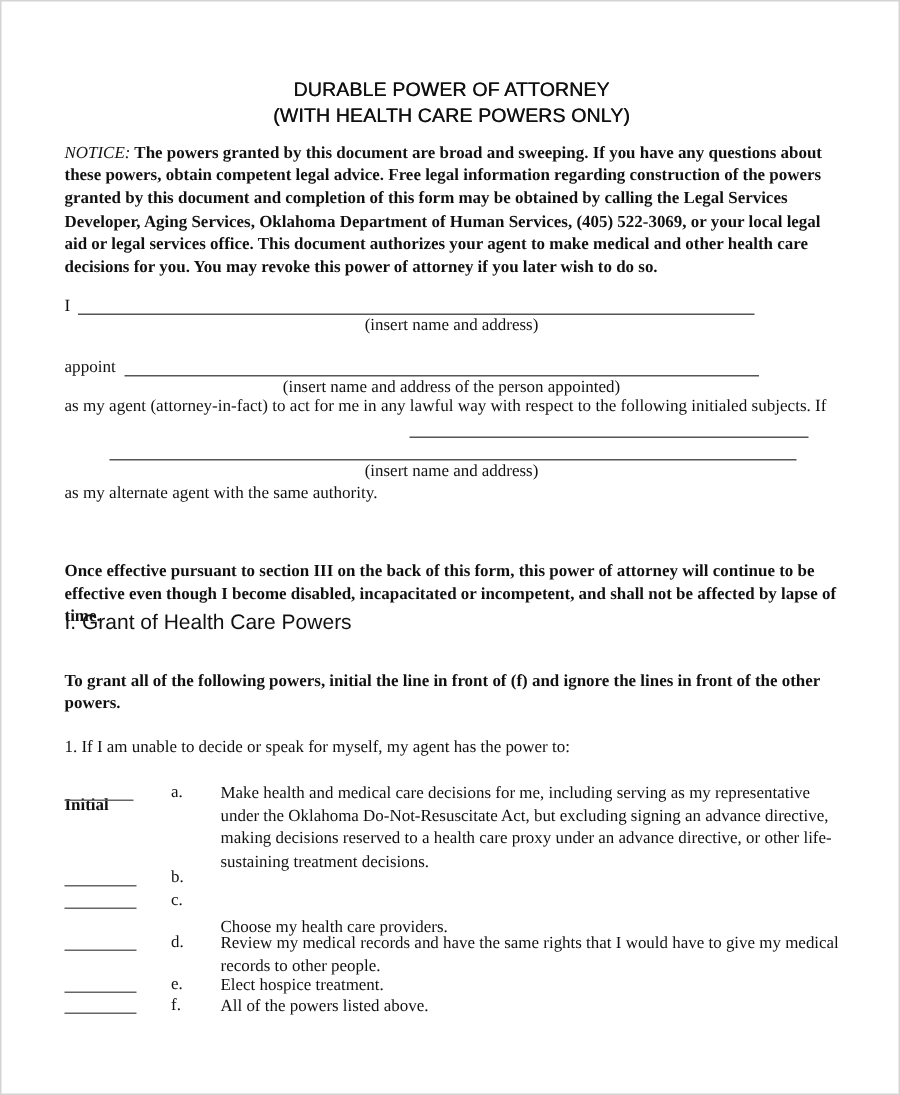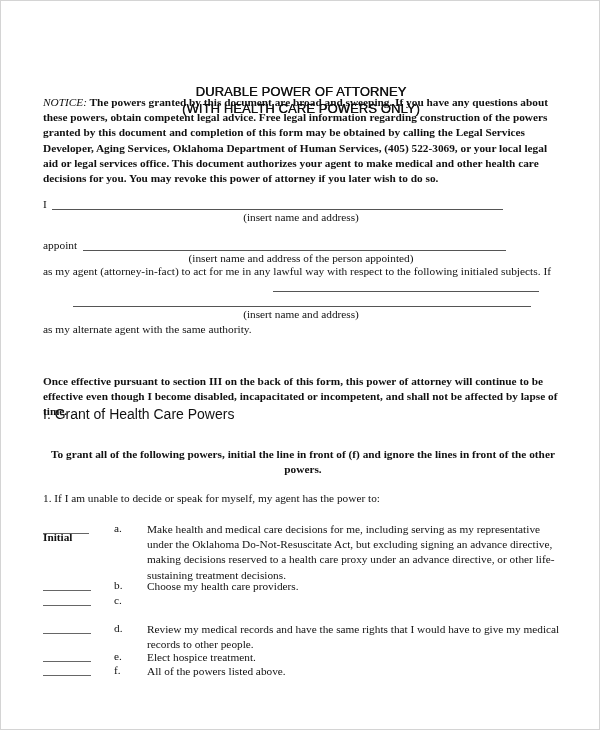--- a/index.html
+++ b/index.html
@@ -9,21 +9,20 @@
       border: 1px solid #d4d4d4; background: #fff;
       font-family: "Liberation Serif", "DejaVu Serif", serif;
       color: #111; font-size: 11.4px;
     }
     .abs { position: absolute; white-space: nowrap; }
     .title {
       position: absolute; left: 0; width: 600px; text-align: center;
       font-family: "Liberation Sans", "DejaVu Sans", sans-serif;
       font-size: 13px; font-weight: normal; letter-spacing: 0.1px; color: #111;
       text-shadow: 0.3px 0 0 #111;
-      margin-top: 32px;
     }
     .notice {
       position: absolute; left: 42px; top: 94px; width: 520px;
       font-weight: bold; line-height: 15.2px; font-size: 11.3px;
     }
     .notice .lead { font-style: italic; font-weight: normal; }
     .uline { position: absolute; height: 0; border-bottom: 1px solid #555; }
     .caption { position: absolute; text-align: center; font-size: 11.3px; }
     .para { position: absolute; left: 42px; width: 520px; line-height: 15.2px; font-size: 11.3px; }
     .bold { font-weight: bold; margin-top: 24px; }
@@ -58,31 +57,31 @@
   <span class="abs" style="left:42px; top:264px;">as my agent (attorney-in-fact) to act for me in any lawful way with respect to the following initialed subjects. If</span>
   <div class="uline" style="left:272px; top:290px; width:266px;"></div>
 
   <div class="uline" style="left:72px; top:305px; width:458px;"></div>
   <div class="caption" style="left:150px; width:300px; top:307px;">(insert name and address)</div>
   <span class="abs" style="left:42px; top:322px;">as my alternate agent with the same authority.</span>
 
   <div class="para bold" style="top:349px;">Once effective pursuant to section III on the back of this form, this power of attorney will continue to be effective even though I become disabled, incapacitated or incompetent, and shall not be affected by lapse of time.</div>
 
   <div class="section-heading">I. Grant of Health Care Powers</div>
-  <div class="para bold" style="top:422px;text-align:center;">To grant all of the following powers, initial the line in front of (f) and ignore the lines in front of the other powers.</div>
+  <div class="para bold" style="top:422px;">To grant all of the following powers, initial the line in front of (f) and ignore the lines in front of the other powers.</div>
   <span class="abs" style="left:42px; top:491px; font-size:11.3px;">1. If I am unable to decide or speak for myself, my agent has the power to:</span>
   <span class="abs bold" style="left:42px; top:506px; font-size:11.3px;">Initial</span>
 
   <div class="item-line" style="top:532px; width:46px;"></div>
   <span class="item-letter" style="top:521px;">a.</span>
   <div class="item-text" style="top:521px;">Make health and medical care decisions for me, including serving as my representative under the Oklahoma Do-Not-Resuscitate Act, but excluding signing an advance directive, making decisions reserved to a health care proxy under an advance directive, or other life-sustaining treatment decisions.</div>
 
   <div class="item-line" style="top:589px;"></div>
   <span class="item-letter" style="top:578px;">b.</span>
-  <div class="item-text" style="top:578px;">Choose my health care providers.</div>
+  <div class="item-text" style="top:610px;">Choose my health care providers.</div>
 
   <div class="item-line" style="top:604px;"></div>
   <span class="item-letter" style="top:593px;">c.</span>
 
   <div class="item-line" style="top:632px;"></div>
   <span class="item-letter" style="top:621px;">d.</span>
   <div class="item-text" style="top:621px;">Review my medical records and have the same rights that I would have to give my medical records to other people.</div>
 
   <div class="item-line" style="top:660px;"></div>
   <span class="item-letter" style="top:649px;">e.</span>

